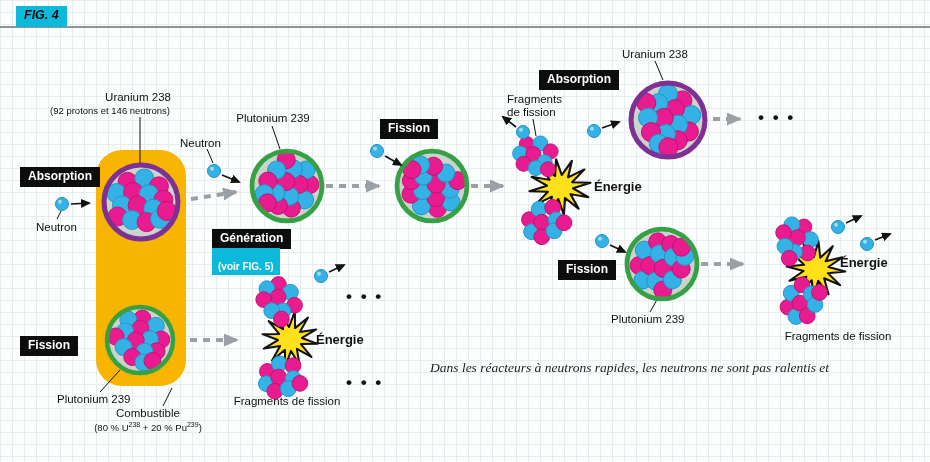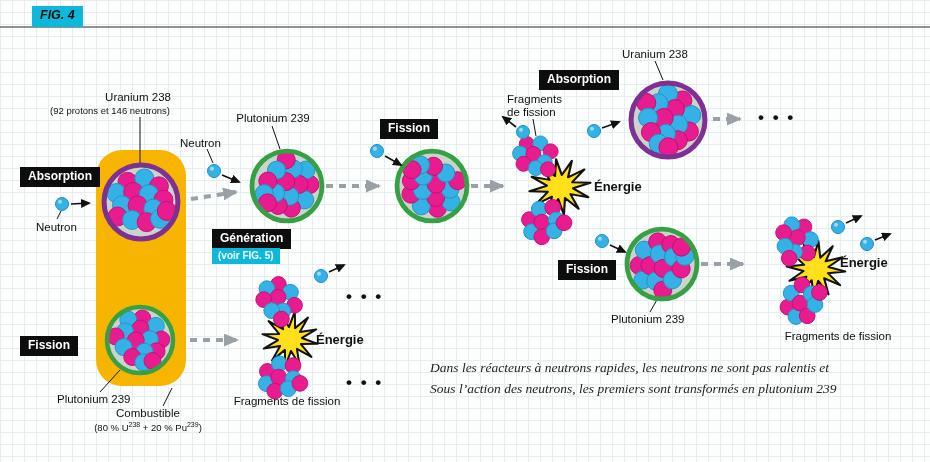--- a/index.html
+++ b/index.html
@@ -13,21 +13,21 @@
     background-size:12px 12px;
   }
   .art { position:absolute; left:0; top:0; }
   .abs { position:absolute; }
   .ctr { transform:translateX(-50%); }
   .blackbox { background:#0d0d0d; color:#ffffff; font-weight:bold; font-size:12px;
               line-height:1.25; padding:2px 8px 3px; white-space:nowrap; }
   .figbox { background:#0cb9da; color:#0d0d0d; font-weight:bold; font-style:italic;
             font-size:12.5px; line-height:1.25; padding:2px 8px 3px; white-space:nowrap; }
   .cyanbox { background:#0cb9da; color:#ffffff; font-weight:bold; font-size:10px;
-             line-height:1.3; padding:1px 6px 2px; white-space:nowrap; }
+             line-height:1.3; padding:12px 6px 2px; white-space:nowrap; }
   .lbl { font-size:11.5px; color:#111; white-space:nowrap; }
   .sub { font-size:9.5px; color:#111; white-space:nowrap; }
   .energie { font-size:13px; font-weight:bold; color:#111; white-space:nowrap; }
   .dots { font-size:17px; font-weight:bold; color:#111; letter-spacing:2px; white-space:nowrap; }
   .para { font-family:"Liberation Serif", serif; font-style:italic; font-size:13.5px;
           color:#1d1d1d; line-height:20.5px; white-space:nowrap; }
   sup { font-size:7px; }
   
   .dash { stroke:#9aa1a6; stroke-width:4; stroke-dasharray:7 6; fill:none; }
   .blkarr { stroke:#111; stroke-width:1.6; fill:none; }
@@ -181,21 +181,21 @@
     <g>
         <use href="#neu" transform="translate(838,227)"></use>
         <line class="blkarr" marker-end="url(#mBlack)" x1="846" y1="223" x2="861" y2="216"></line>
       </g>
     <g>
         <use href="#neu" transform="translate(867,244)"></use>
         <line class="blkarr" marker-end="url(#mBlack)" x1="875" y1="240" x2="890" y2="234"></line>
       </g>
   </svg>
 
-  <div class="abs figbox" style="left:32px; top:6px">FIG. 4</div>
+  <div class="abs figbox" style="left:16px; top:6px">FIG. 4</div>
 
   <div class="abs lbl ctr" style="left:138px; top:91px">Uranium 238</div>
   <div class="abs sub ctr" style="left:110px; top:105px">(92 protons et 146 neutrons)</div>
   <div class="abs blackbox" style="left:20px; top:167px">Absorption</div>
   <div class="abs lbl" style="left:36px; top:221px">Neutron</div>
   <div class="abs blackbox" style="left:20px; top:336px">Fission</div>
   <div class="abs lbl" style="left:57px; top:393px">Plutonium 239</div>
   <div class="abs lbl ctr" style="left:148px; top:407px">Combustible</div>
   <div class="abs sub ctr" style="left:148px; top:421px"><span>(80 % U</span><sup>238</sup><span> + 20 % Pu</span><sup>239</sup><span>)</span></div>
 
@@ -217,16 +217,15 @@
   <div class="abs lbl" style="left:622px; top:48px">Uranium 238</div>
   <div class="abs dots" style="left:758px; top:108px">• • •</div>
 
   <div class="abs blackbox" style="left:558px; top:260px">Fission</div>
   <div class="abs lbl" style="left:611px; top:313px">Plutonium 239</div>
   <div class="abs energie" style="left:840px; top:255px">Énergie</div>
   <div class="abs lbl ctr" style="left:838px; top:330px">Fragments de fission</div>
 
   <div class="abs para" style="left:430px; top:358px">
     <div>Dans les réacteurs à neutrons rapides, les neutrons ne sont pas ralentis et</div>
-    <div>Sous l’action des neutrons, les premiers sont transformés en plutonium 239</div>
   </div>
 
 </div>
 
 </body></html>

